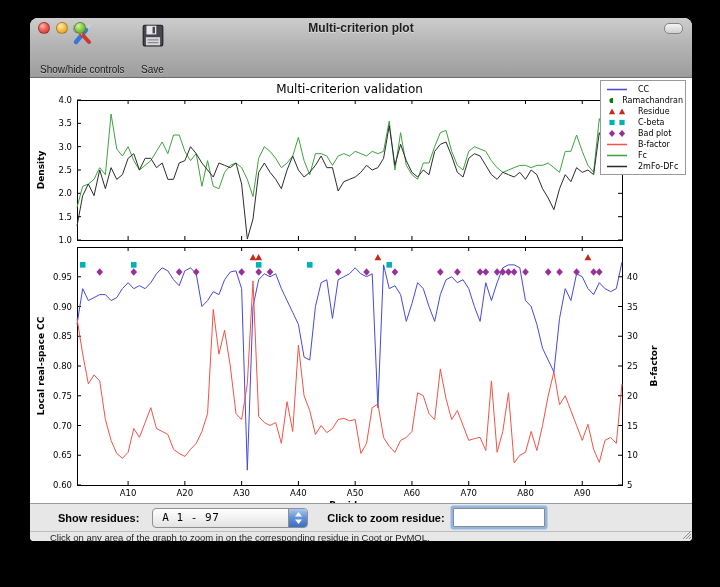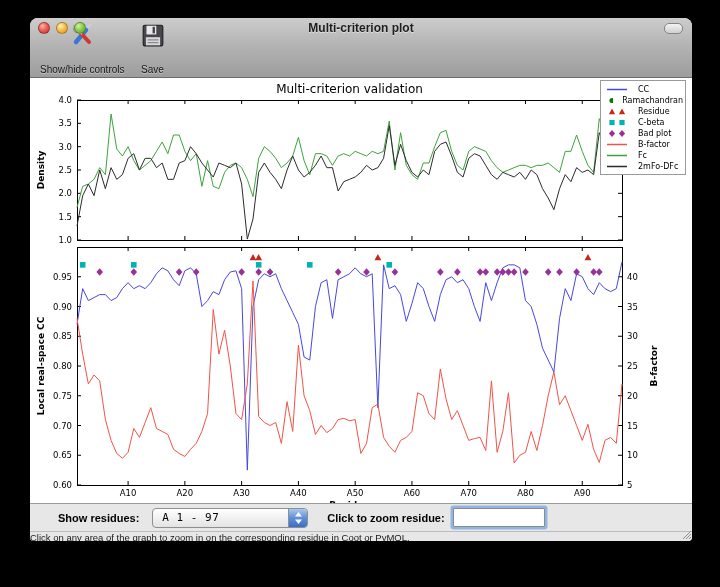--- a/index.html
+++ b/index.html
@@ -40,21 +40,21 @@
   .popup .pop-text{flex:1;padding-left:9px;font-family:"DejaVu Sans Mono","Liberation Mono",monospace;
          font-size:11px;color:#000;letter-spacing:0.5px;}
   .popup .pop-cap{width:18px;height:100%;background:linear-gradient(#a8c8f0,#5f8fd8 50%,#3b6fc4);
          border-left:1px solid #8f8f8f;display:flex;align-items:center;justify-content:center;}
   .zoom-label{margin-left:19px;}
   .zoom-input{margin-left:8px;width:84px;height:17px;border:1px solid #8a8a8a;
               box-shadow:0 0 0 2.5px rgba(125,170,228,.8);border-radius:1px;
               font-size:11px;padding:0 3px;outline:none;}
   
   .statusbar{height:12px;background:#e7e7e7;border-top:1px solid #bcbcbc;position:relative;
-             font-size:9.5px;line-height:12px;color:#1a1a1a;padding-left:0;box-sizing:border-box;}
+             font-size:9.5px;line-height:12px;color:#1a1a1a;padding-left:20px;box-sizing:border-box;}
   .grip{position:absolute;right:1px;bottom:1px;}
   .spacer{padding-left:28px;}
 </style>
 </head>
 <body>
 
 <div class="window">
 
   <div class="chrome">
     <div class="titlebar">

